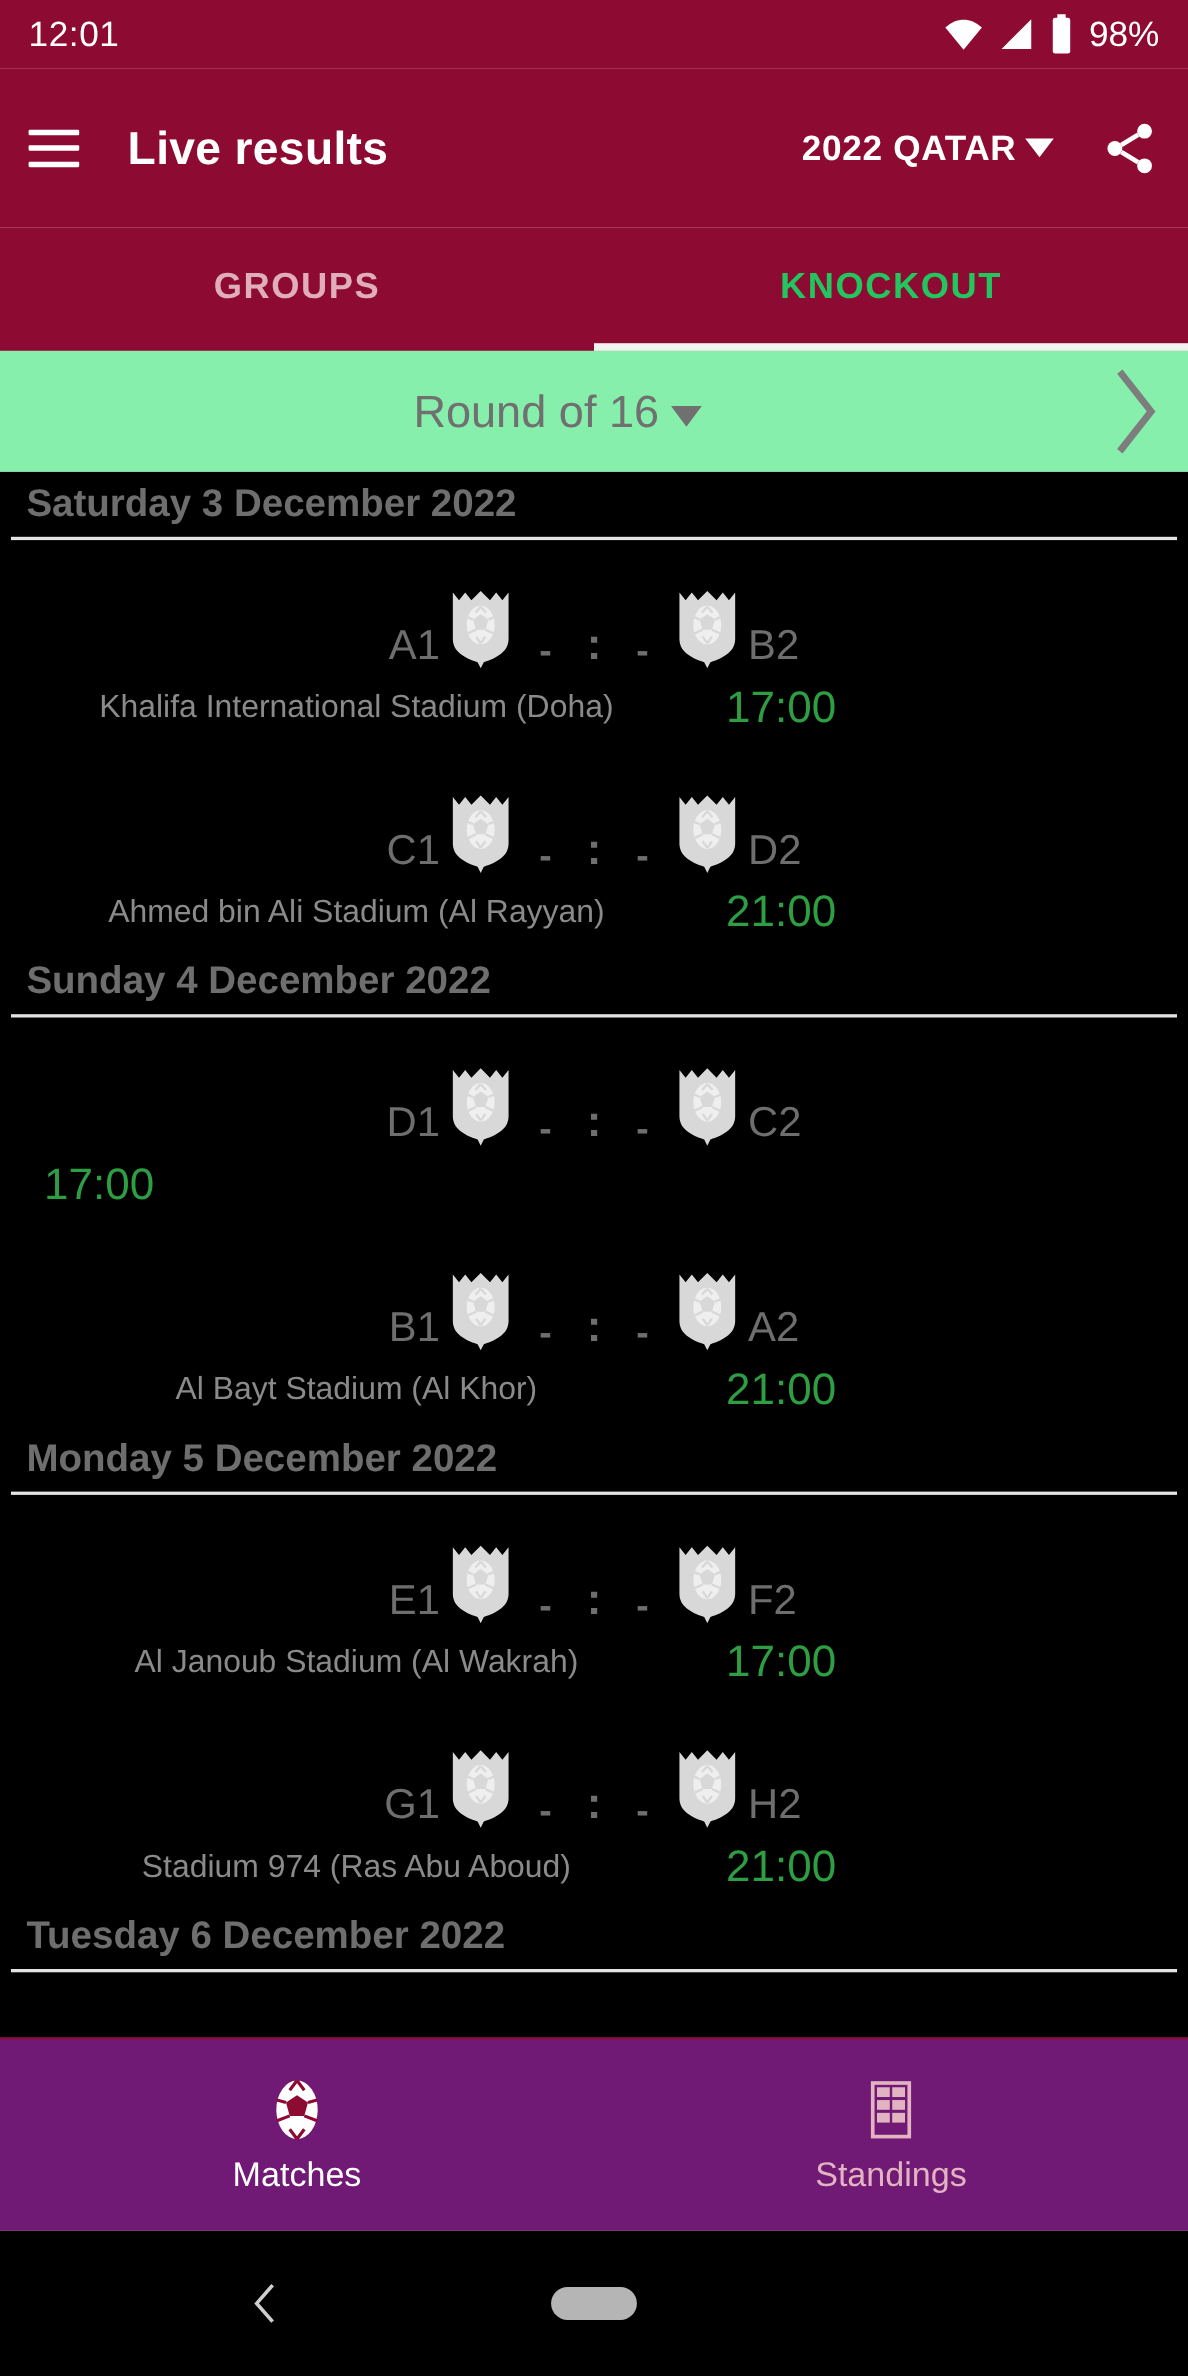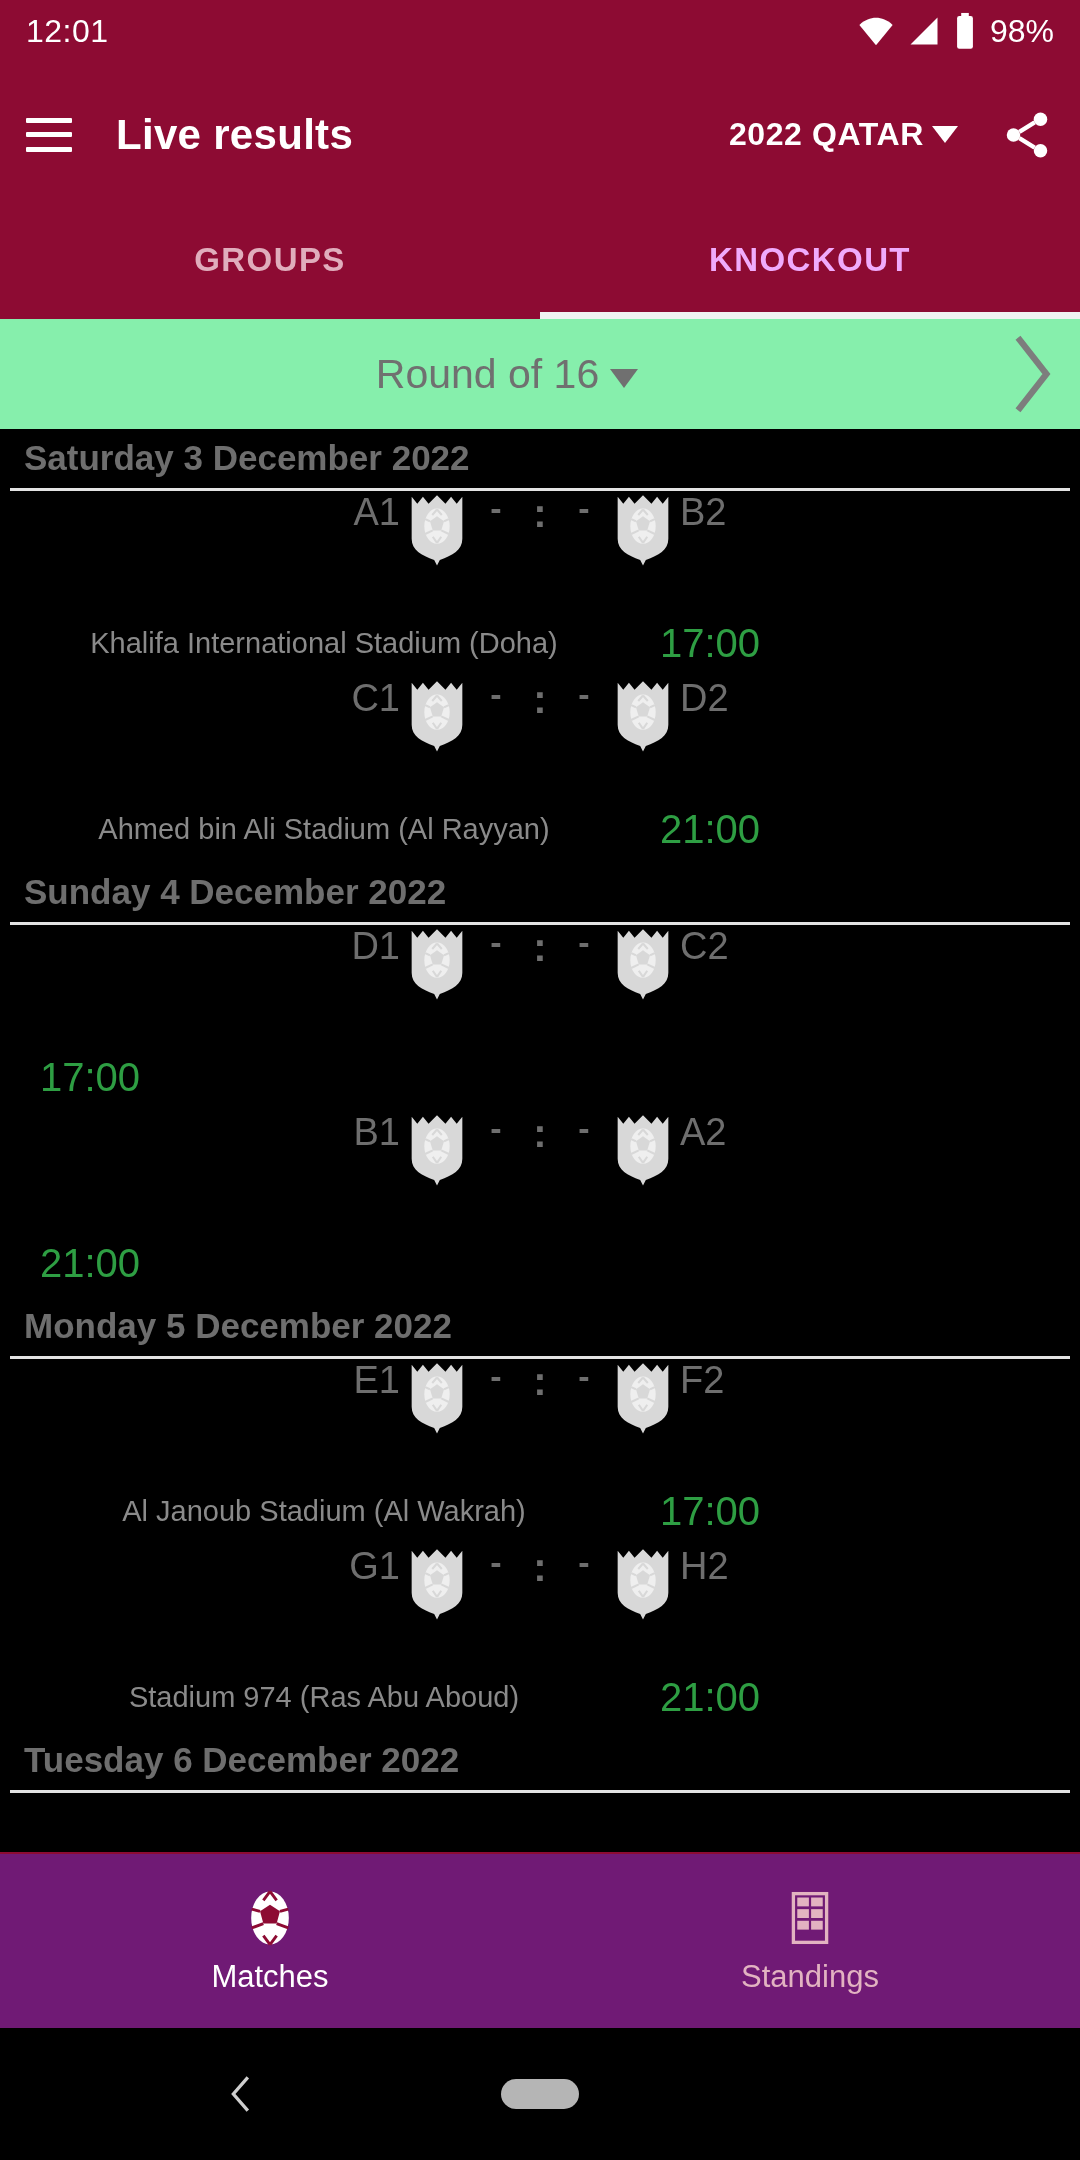--- a/index.html
+++ b/index.html
@@ -44,21 +44,21 @@
   
   .tabs {
     background: #8d0b33; flex: 0 0 auto; height: 112px;
     display: flex; align-items: stretch; position: relative;
   }
   .tab {
     flex: 1 1 0; display: flex; align-items: center; justify-content: center;
     color: #e0adbc; font-size: 33px; font-weight: bold; letter-spacing: 1.4px;
     cursor: pointer; position: relative; padding-bottom: 6px;
   }
-  .tab.active { color: #f0abfc; }
+  .tab.active { color: #22c55e; }
   .tab.active::after {
     content: ""; position: absolute; left: 0; right: 0; bottom: 0;
     height: 7px; background: #f2f2f2;
   }
 
   
   .round-bar {
     flex: 0 0 auto; height: 110px; background: #86efac;
     display: flex; align-items: center; position: relative;
   }
@@ -76,21 +76,21 @@
 
   
   .list { flex: 1 1 auto; background: #000000; overflow: hidden; position: relative; }
   .day-header {
     font-size: 35px; font-weight: bold; color: #6e6e6e;
     padding: 9px 0 10px 14px; border-bottom: 3px solid #e3e3e3;
     margin: 0 10px 0 10px;
   }
   .match { padding: 0; }
   .match-row {
-    display: flex; align-items: flex-start; justify-content: center;
+    display: flex; align-items: flex-end; justify-content: center;
     height: 118px; gap: 0;
   }
   .team-code { font-size: 38px; color: #6e6e6e; width: 70px; }
   .team-code.home { text-align: right; }
   .team-code.away { text-align: left; }
   .crest { width: 62px; height: 76px; margin: 0 6px; flex: 0 0 auto; }
   .score-dash { font-size: 34px; color: #6e6e6e; width: 44px; text-align: center; font-weight: bold; line-height: 1; }
   .score-colon { font-size: 40px; color: #6e6e6e; width: 44px; text-align: center; font-weight: bold; }
   .venue-row {
     display: flex; align-items: center; height: 68px; padding: 0 0 0 14px;
@@ -300,20 +300,21 @@
             <ellipse cx="22" cy="25" rx="9" ry="12.5" fill="#efefef"></ellipse>
             <polygon points="22,18 27,21.5 25,28 19,28 17,21.5" fill="#d8d8d8"></polygon>
             <path d="M22 13.2 L18.6 17 M22 13.2 L25.4 17" stroke="#d8d8d8" stroke-width="1.5" fill="none"></path>
             <path d="M22 36.8 L19 32.5 M22 36.8 L25 32.5" stroke="#d8d8d8" stroke-width="1.5" fill="none"></path>
             <path d="M13.6 20 L17 21.5 M30.4 20 L27 21.5" stroke="#d8d8d8" stroke-width="1.5" fill="none"></path>
             <path d="M13.6 30.5 L19 28 M30.4 30.5 L25 28" stroke="#d8d8d8" stroke-width="1.5" fill="none"></path>
           </svg>
           <div class="team-code away">A2</div>
         </div>
         <div class="venue-row">
+          <div class="venue-name">Al Bayt Stadium (Al Khor)</div>
           <div class="kickoff">21:00</div>
         </div>
       </div>
       <div class="day-header">Monday 5 December 2022</div>
       <div class="match">
         <div class="match-row">
           <div class="team-code home">E1</div>
           <svg class="crest" viewBox="0 0 44 54">
             <path d="M4 4 L8 9 L12 4 L16 9 L22 3 L28 9 L32 4 L36 9 L40 4 L40 34 C40 42 33 46 24 49 L22 53 L20 49 C11 46 4 42 4 34 Z" fill="#d8d8d8"></path>
             <ellipse cx="22" cy="25" rx="9" ry="12.5" fill="#efefef"></ellipse>

